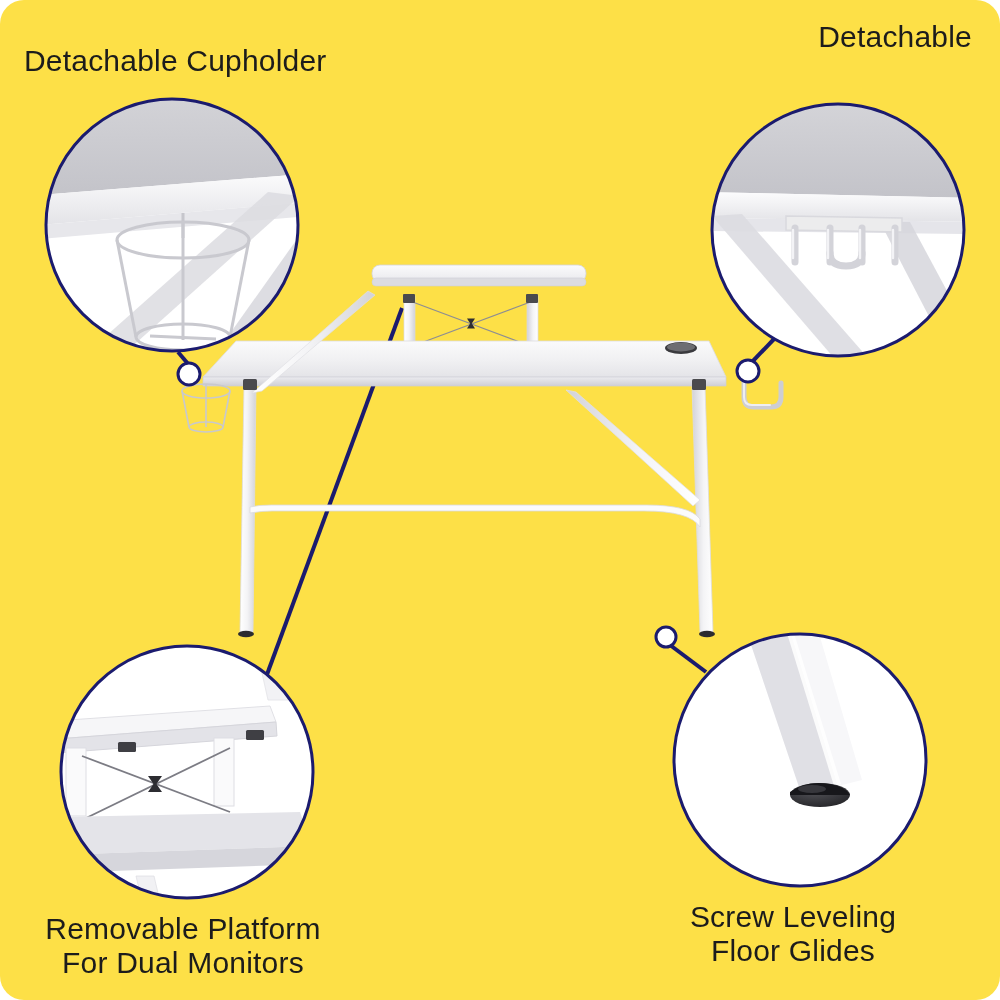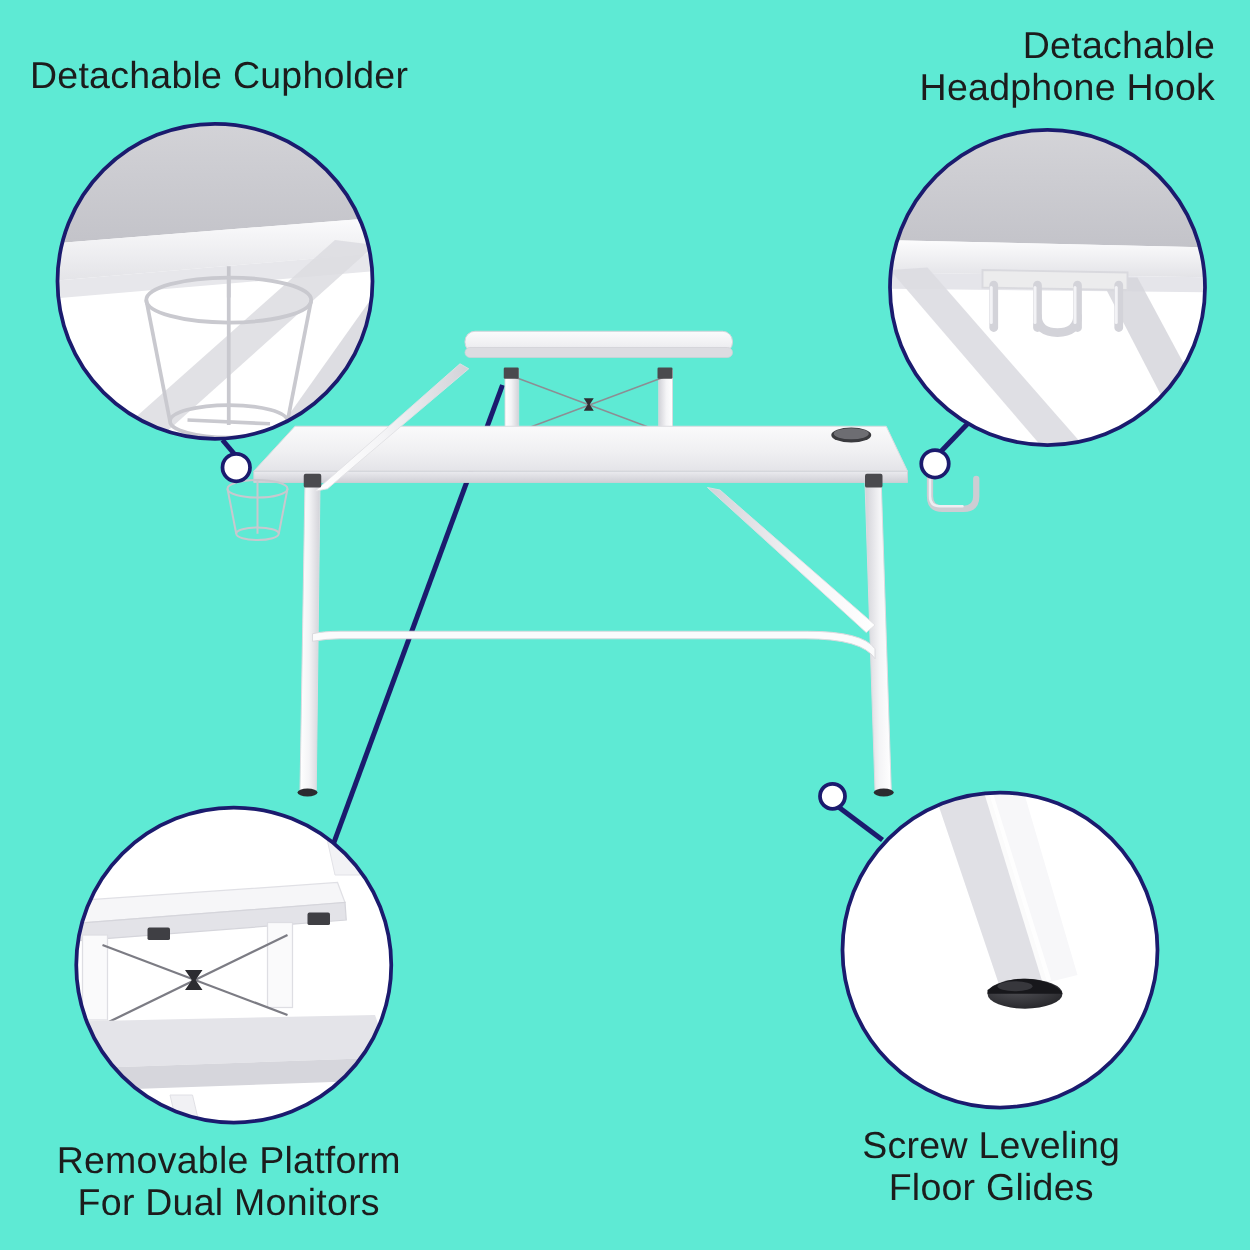--- a/index.html
+++ b/index.html
@@ -7,22 +7,23 @@
     padding: 0;
     background: #ffffff;
   }
   body {
     font-family: "Liberation Sans", sans-serif;
   }
   #infographic {
     position: relative;
     width: 1000px;
     height: 1000px;
-    background: #5eead4;
+    background: #fde047;
     overflow: hidden;
+    border-radius: 24px;
   }
   .callout-label {
     position: absolute;
     color: #1c1c1c;
     font-family: "Liberation Sans", sans-serif;
     font-size: 30px;
     line-height: 1.12;
     letter-spacing: 0.2px;
     white-space: pre-line;
     font-weight: 400;
@@ -55,21 +56,21 @@
     top: 0;
   }
 </style>
 </head>
 <body>
 
 <div id="infographic">
 
   <div class="callout-label" id="label-cupholder">Detachable Cupholder</div>
 
-  <div class="callout-label" id="label-headphone"><span>Detachable</span><br><span>Headphone Hook</span></div>
+  <div class="callout-label" id="label-headphone"><span>Detachable</span><br></div>
 
   <div class="callout-label" id="label-glides"><span>Screw Leveling</span><br><span>Floor Glides</span></div>
 
   <div class="callout-label" id="label-platform"><span>Removable Platform</span><br><span>For Dual Monitors</span></div>
 
   <svg id="scene" width="1000" height="1000" viewBox="0 0 1000 1000">
 
     <defs>
 
       <linearGradient id="gTop" x1="0" y1="0" x2="0" y2="1">

